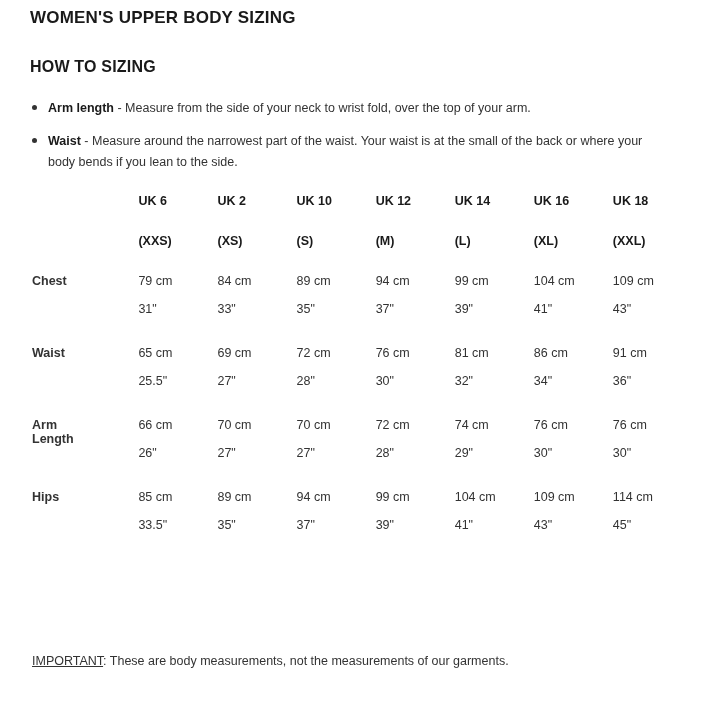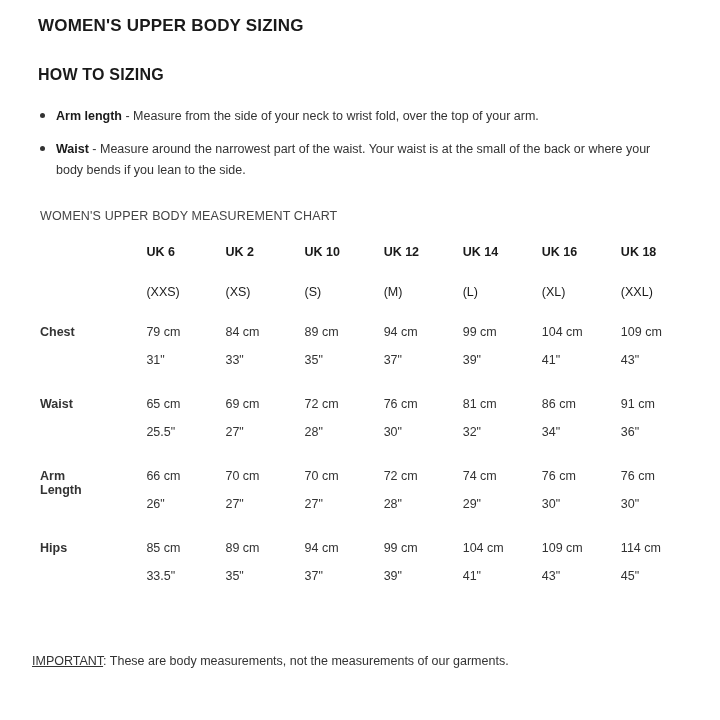--- a/index.html
+++ b/index.html
@@ -11,21 +11,21 @@
     width: 720px;
     height: 720px;
     font-family: "Liberation Sans", sans-serif;
     color: #222222;
     overflow: hidden;
   }
   .page {
     position: relative;
     width: 720px;
     height: 668px;
-    padding: 8px;
+    padding: 0;
     box-sizing: border-box;
   }
   .title {
     font-size: 17px;
     font-weight: bold;
     letter-spacing: 0.2px;
     color: #1a1a1a;
     margin: 0;
     padding: 8px 0 0 30px;
   }
@@ -88,21 +88,21 @@
   col.sizecol { width: 55px; }
 
   tr.header-row th {
     font-weight: bold;
     color: #1a1a1a;
     padding-bottom: 0;
     height: 40px;
     font-size: 12.5px;
   }
   tr.subheader-row td {
-    font-weight: normal;
+    font-weight: bold;
     color: #1a1a1a;
     height: 40px;
     font-size: 12.5px;
   }
   tr.data-cm td {
     height: 28px;
     padding-top: 0;
   }
   tr.data-in td {
     height: 44px;
@@ -138,21 +138,20 @@
 
   <ul class="measure-list">
     <li>
       <span class="term">Arm length</span><span> - Measure from the side of your neck to wrist fold, over the top of your arm.</span>
     </li>
     <li>
       <span class="term">Waist</span><span> - Measure around the narrowest part of the waist. Your waist is at the small of the back or where your body bends if you lean to the side.</span>
     </li>
   </ul>
 
-  <div class="chart-caption">WOMEN'S UPPER BODY MEASUREMENT CHART</div>
 
   <table class="size-table">
     <colgroup>
       <col class="rowlabel">
       <col class="sizecol">
         <col class="sizecol">
         <col class="sizecol">
         <col class="sizecol">
       <col class="sizecol">
         <col class="sizecol">

